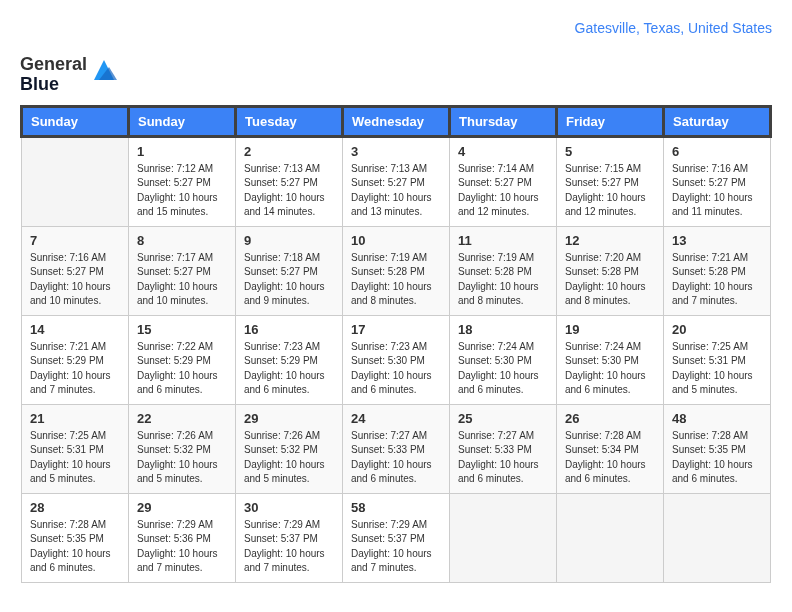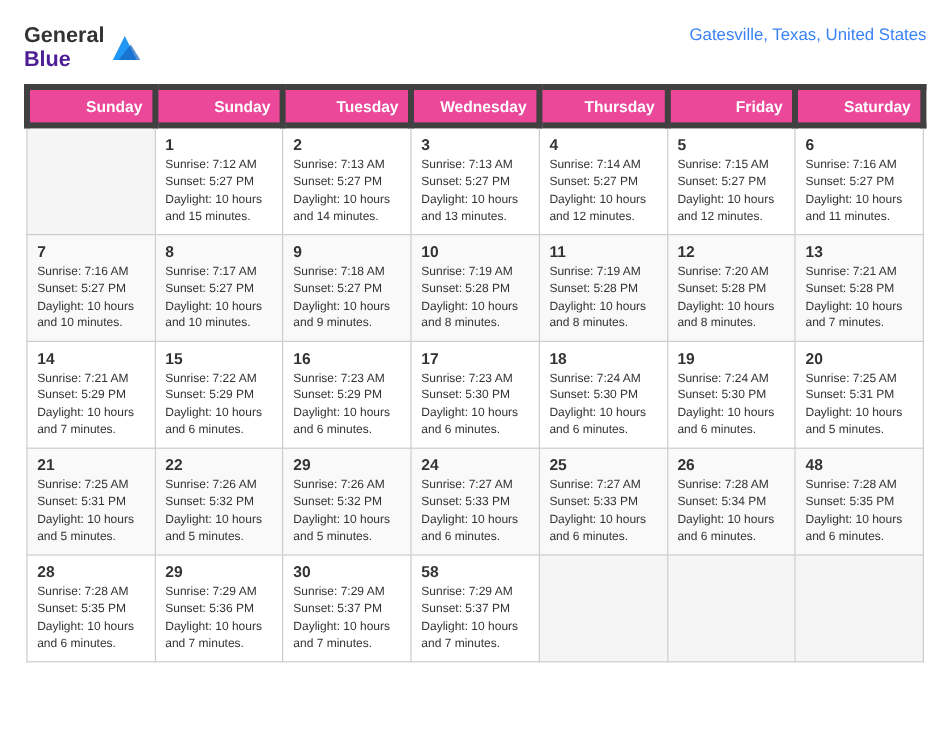--- a/index.html
+++ b/index.html
@@ -11,31 +11,32 @@
       padding: 20px;
     }
     .header-area {
       display: flex;
       justify-content: space-between;
       align-items: flex-start;
       margin-bottom: 10px;
     }
     .logo {
       display: flex;
-      align-items: center;
+      align-items: flex-start;
+      margin-top: 35px;
     }
     .logo-text {
       display: flex;
       flex-direction: column;
       font-size: 18px;
       font-weight: bold;
       line-height: 1.1;
     }
     .logo-general { color: #333; }
-    .logo-blue { color: #4c1d95; }
+    .logo-blue { color: #0f172a; }
     .logo-icon {
       width: 30px;
       height: 30px;
       margin-left: 2px;
     }
     .title-area {
       text-align: right;
     }
     .month-title {
       font-size: 32px;
@@ -45,27 +46,27 @@
     .location {
       font-size: 14px;
       color: #3b82f6;
     }
     .calendar {
       width: 100%;
       border-collapse: collapse;
       border: 1px solid #ccc;
     }
     .calendar th {
-      background-color: #ec4899;
+      background-color: #3b82f6;
       color: white;
-      text-align: right;
+      text-align: left;
       padding: 6px 8px;
       font-size: 13px;
       font-weight: bold;
-      border: 5px solid #404040;
+      border: 3px solid #404040;
     }
     .calendar td {
       vertical-align: top;
       padding: 6px 8px;
       border: 1px solid #ccc;
       font-size: 10.5px;
       color: #333;
       width: calc(100% / 7);
       min-height: 80px;
       background: #fff;

